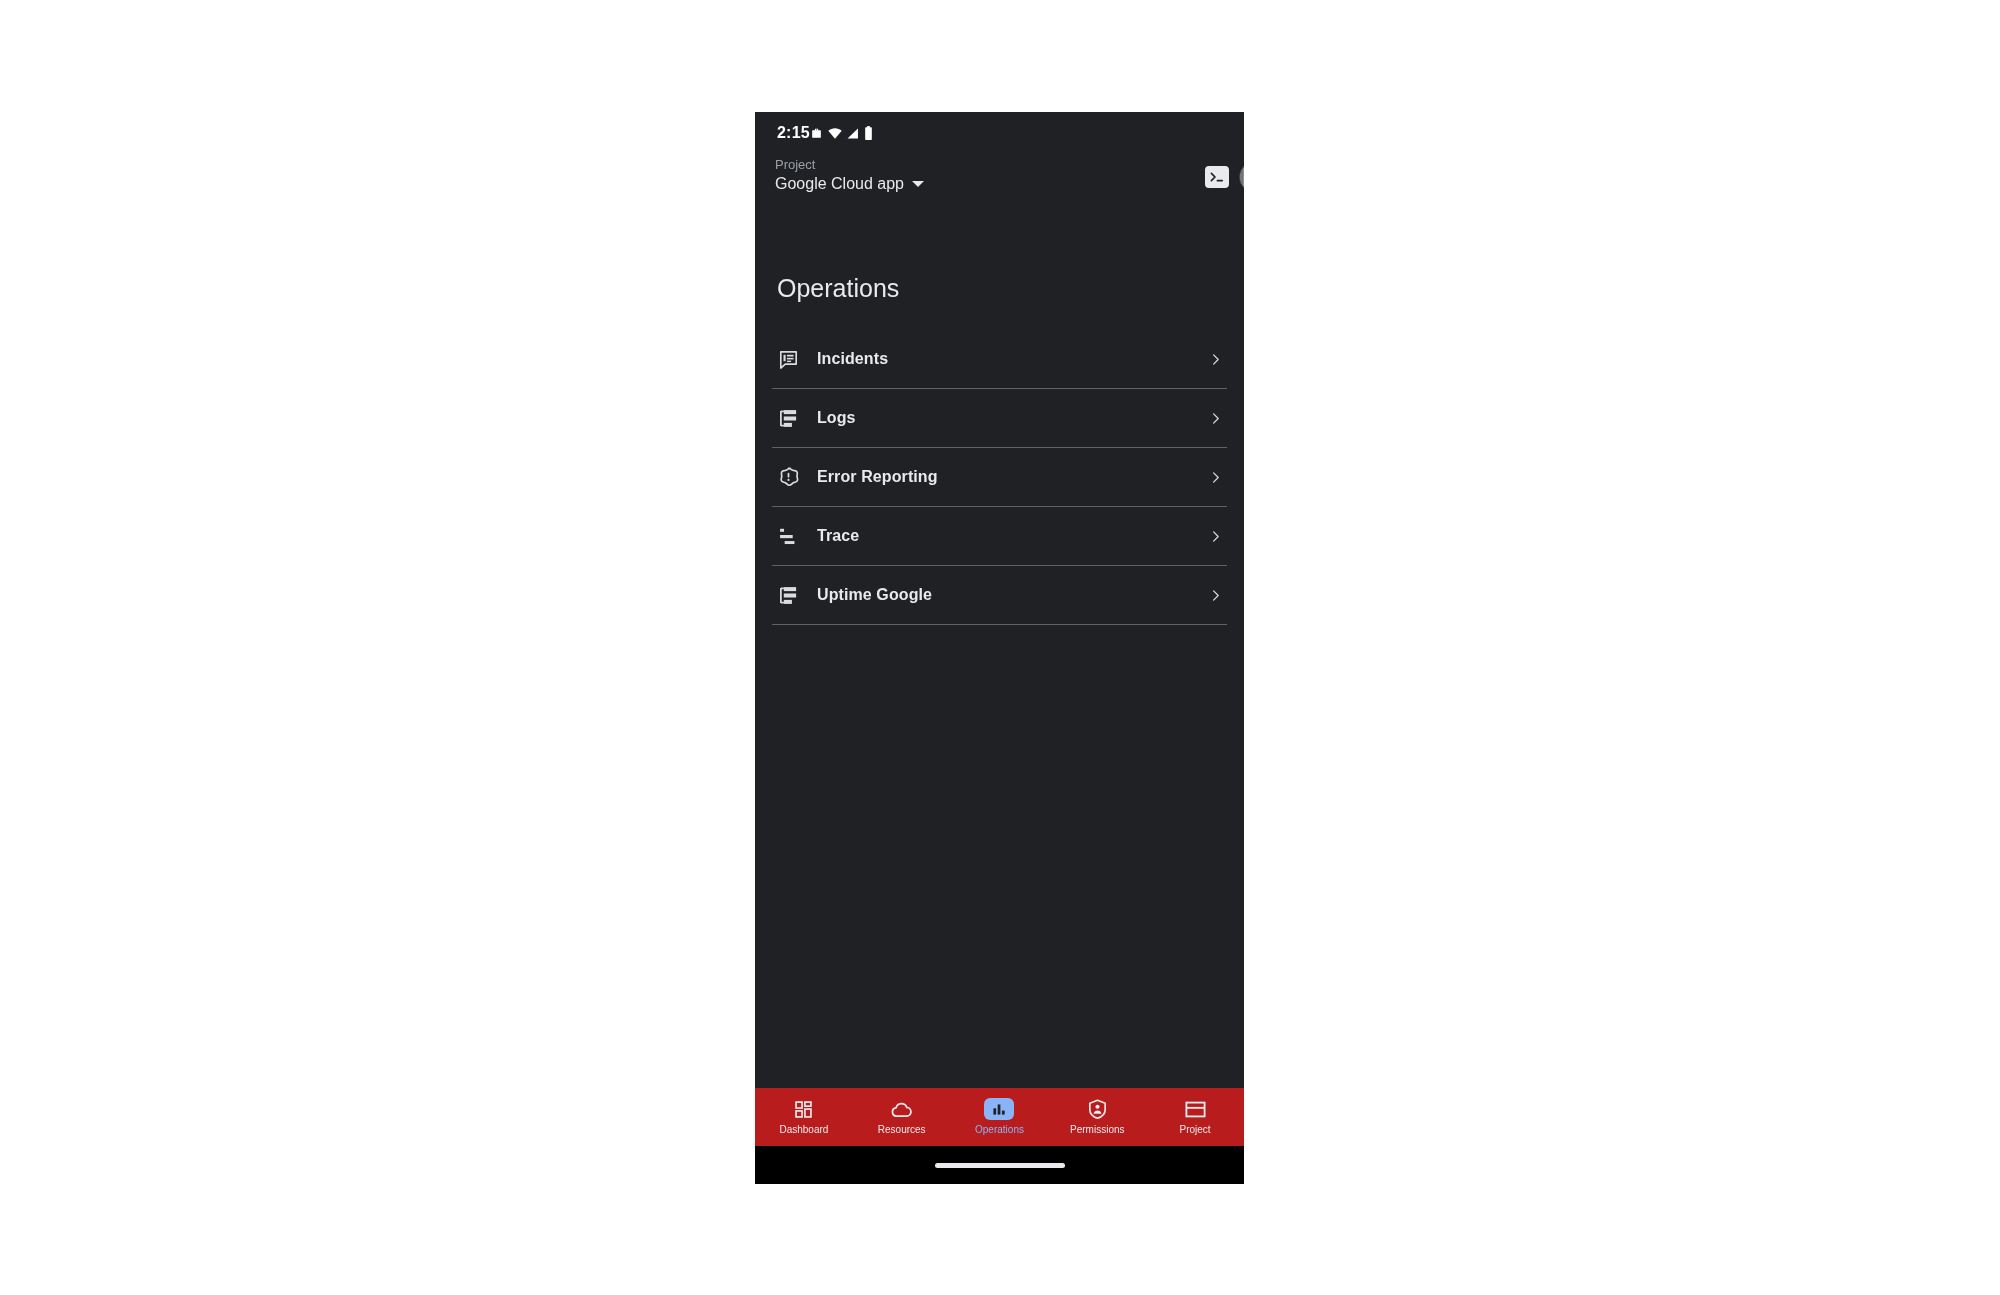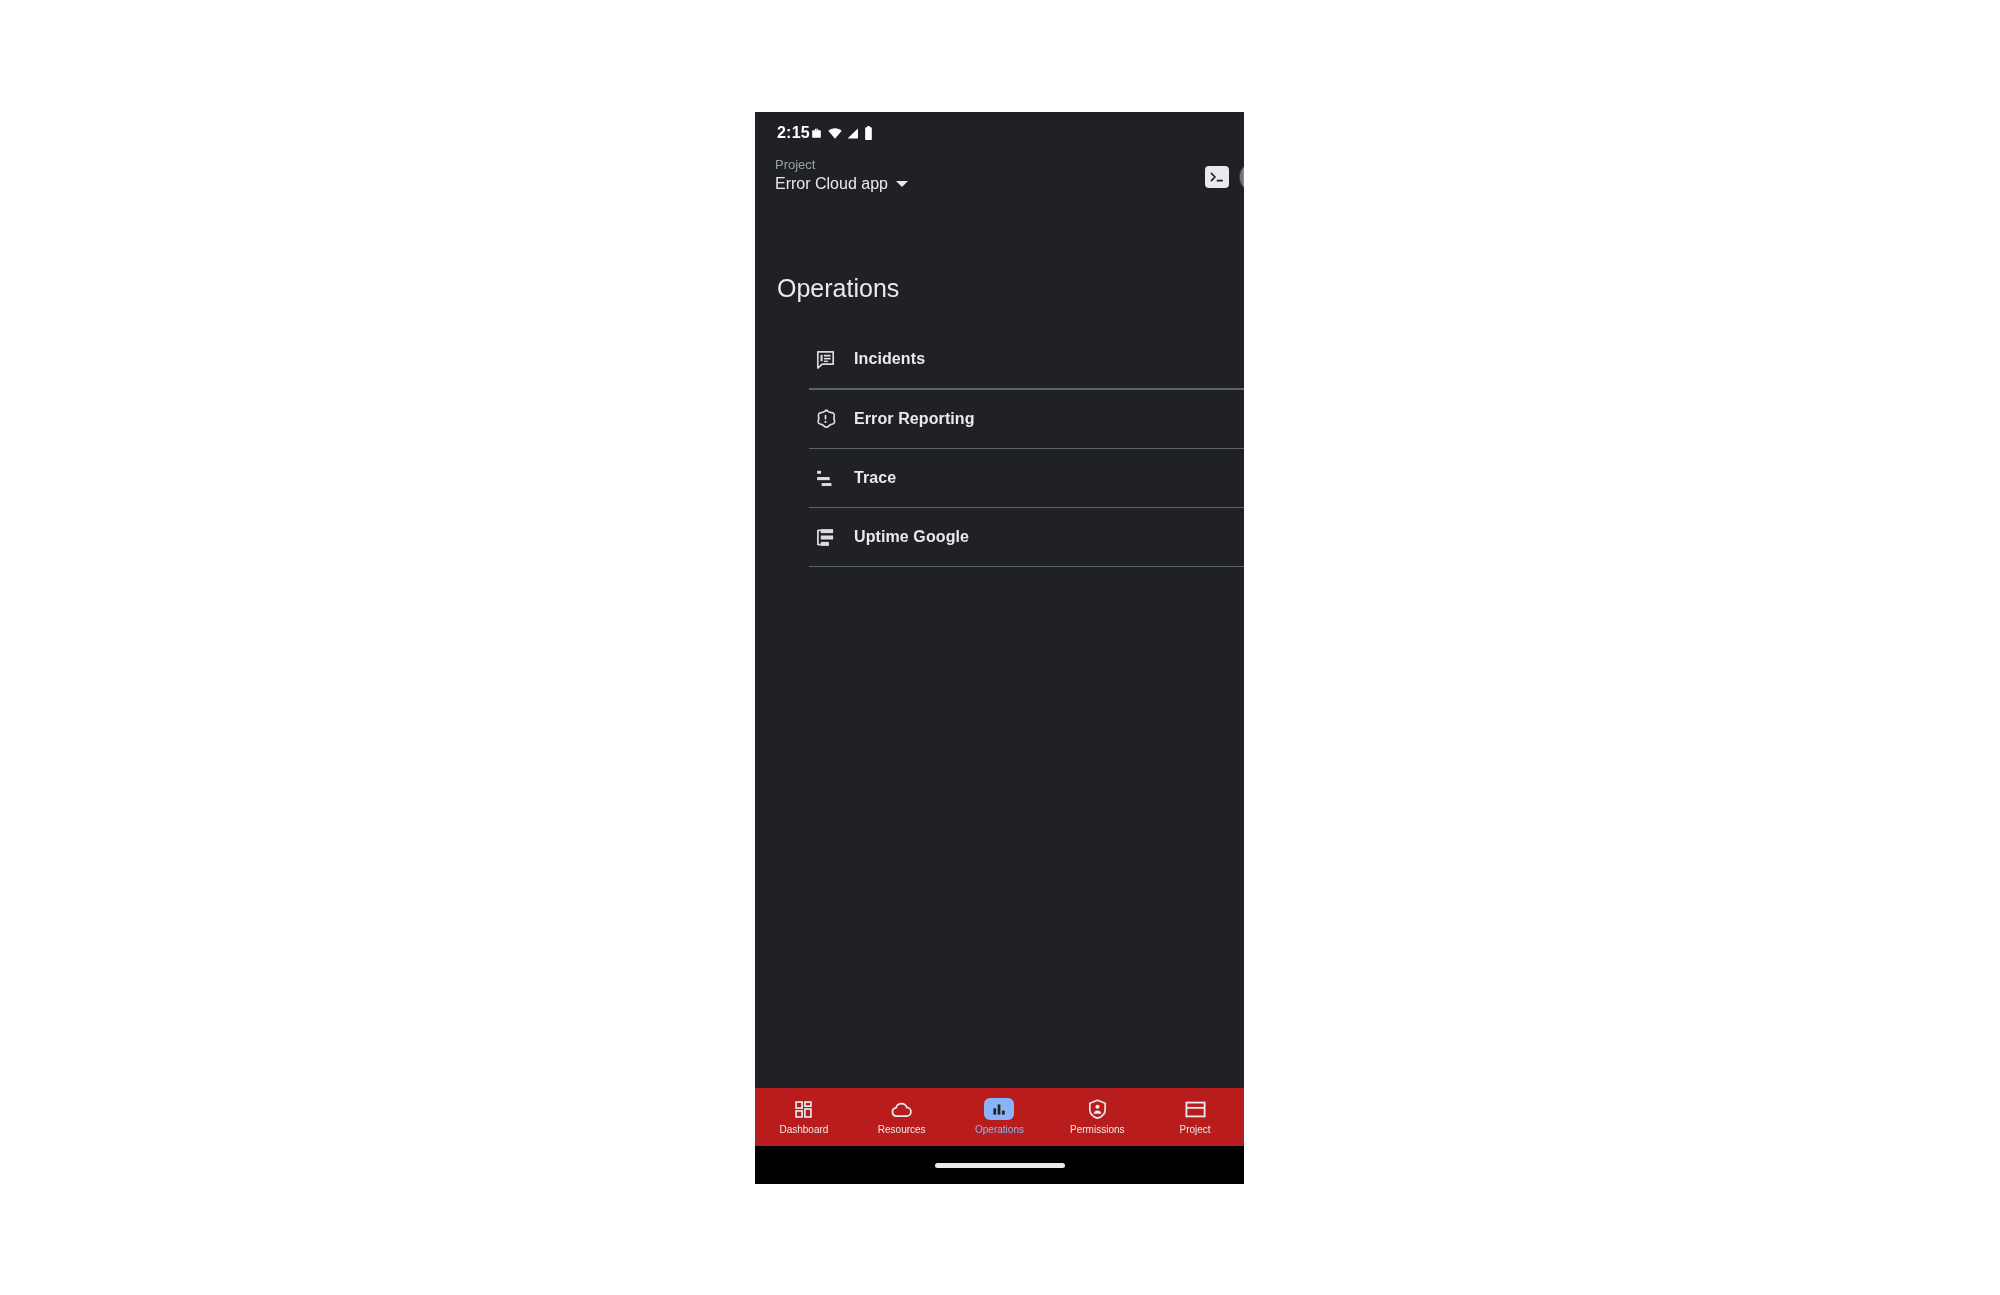--- a/index.html
+++ b/index.html
@@ -54,21 +54,21 @@
   }
   .avatar svg{display:block;}
 
   
   .page-title{
     position:absolute;left:22px;top:162px;
     color:#e8eaed;font-size:25px;font-weight:400;letter-spacing:0px;
   }
 
   
-  .list{position:absolute;left:0;top:218px;width:489px;margin-left:37px;}
+  .list{position:absolute;left:0;top:218px;width:489px;}
   .list-item{
     position:relative;height:58px;
     display:flex;align-items:center;
     padding:0 22px 0 18px;box-sizing:border-box;
   }
   .item-icon{width:30px;display:flex;align-items:center;justify-content:center;}
   .item-icon svg{display:block;}
   .item-label{
     flex:1;color:#e8eaed;font-size:16px;font-weight:bold;margin-left:14px;letter-spacing:.1px;
   }
@@ -130,21 +130,21 @@
             <path d="M5 0h4v2h2.2a1 1 0 0 1 1 1v18a1 1 0 0 1-1 1H2.8a1 1 0 0 1-1-1V3a1 1 0 0 1 1-1H5V0z"></path>
           </svg>
         </span>
       </div>
     </div>
 
     <div class="project-header">
       <div class="project-left">
         <div class="project-label">Project</div>
         <div class="project-name-row">
-          <span class="project-name">Error Cloud app</span>
+          <span class="project-name">Google Cloud app</span>
           <span class="caret"></span>
         </div>
       </div>
       <div class="project-right">
         <div class="shell-btn">
           <span>
             <svg width="16" height="14" viewBox="0 0 20 16" fill="none">
               <path d="M3 3.5 7.5 8 3 12.5" stroke="#202124" stroke-width="2.1" stroke-linecap="round" stroke-linejoin="round"></path>
               <path d="M10.5 12.5h6" stroke="#202124" stroke-width="2.1" stroke-linecap="round"></path>
             </svg>
@@ -191,20 +191,37 @@
         </span>
         <span class="item-label">Incidents</span>
         <span class="chevron">
           <svg width="13" height="13" viewBox="0 0 24 24" fill="none">
             <path d="M8.5 3.5 17 12l-8.5 8.5" stroke="#dadce0" stroke-width="2.3" stroke-linecap="round" stroke-linejoin="round"></path>
           </svg>
         </span>
       </div>
       <div class="divider"></div>
 
+      <div class="list-item">
+        <span class="item-icon">
+          <svg width="21" height="21" viewBox="0 0 24 24" fill="none">
+            <path d="M3.3 3.3v17.4" stroke="#dadce0" stroke-width="2"></path>
+            <path d="M3.3 3.9h3.4M3.3 20.1h3.4" stroke="#dadce0" stroke-width="2"></path>
+            <rect x="6.6" y="2.4" width="14.1" height="4.6" fill="#dadce0"></rect>
+            <rect x="6.6" y="9.7" width="14.1" height="4.6" fill="#dadce0"></rect>
+            <rect x="6.6" y="17" width="9.3" height="4.6" fill="#dadce0"></rect>
+          </svg>
+        </span>
+        <span class="item-label">Logs</span>
+        <span class="chevron">
+          <svg width="13" height="13" viewBox="0 0 24 24" fill="none">
+            <path d="M8.5 3.5 17 12l-8.5 8.5" stroke="#dadce0" stroke-width="2.3" stroke-linecap="round" stroke-linejoin="round"></path>
+          </svg>
+        </span>
+      </div>
       <div class="divider"></div>
 
       <div class="list-item">
         <span class="item-icon">
           <svg width="21" height="21" viewBox="0 0 24 24" fill="none">
             <path d="M12 1.6c2.2 0 3.1 1.6 5 2.2 1.9.6 3.6-.2 4.7 1.7 1.1 1.9-.2 3.3 0 5.3.2 2 1.4 3.2.3 5.1-1.1 1.9-2.8 1.2-4.5 2.2-1.7 1-2.3 2.8-4.5 2.8s-2.8-1.8-4.5-2.8c-1.7-1-3.4-.3-4.5-2.2-1.1-1.9.1-3.1.3-5.1.2-2-1.1-3.4 0-5.3C5.4 3.6 7.1 4.4 9 3.8c1.9-.6 2.8-2.2 5-2.2z" stroke="#dadce0" stroke-width="1.9" stroke-linejoin="round"></path>
             <rect x="11" y="6.7" width="2" height="5.3" rx="1" fill="#dadce0"></rect>
             <circle cx="12" cy="14.8" r="1.25" fill="#dadce0"></circle>
           </svg>
         </span>

